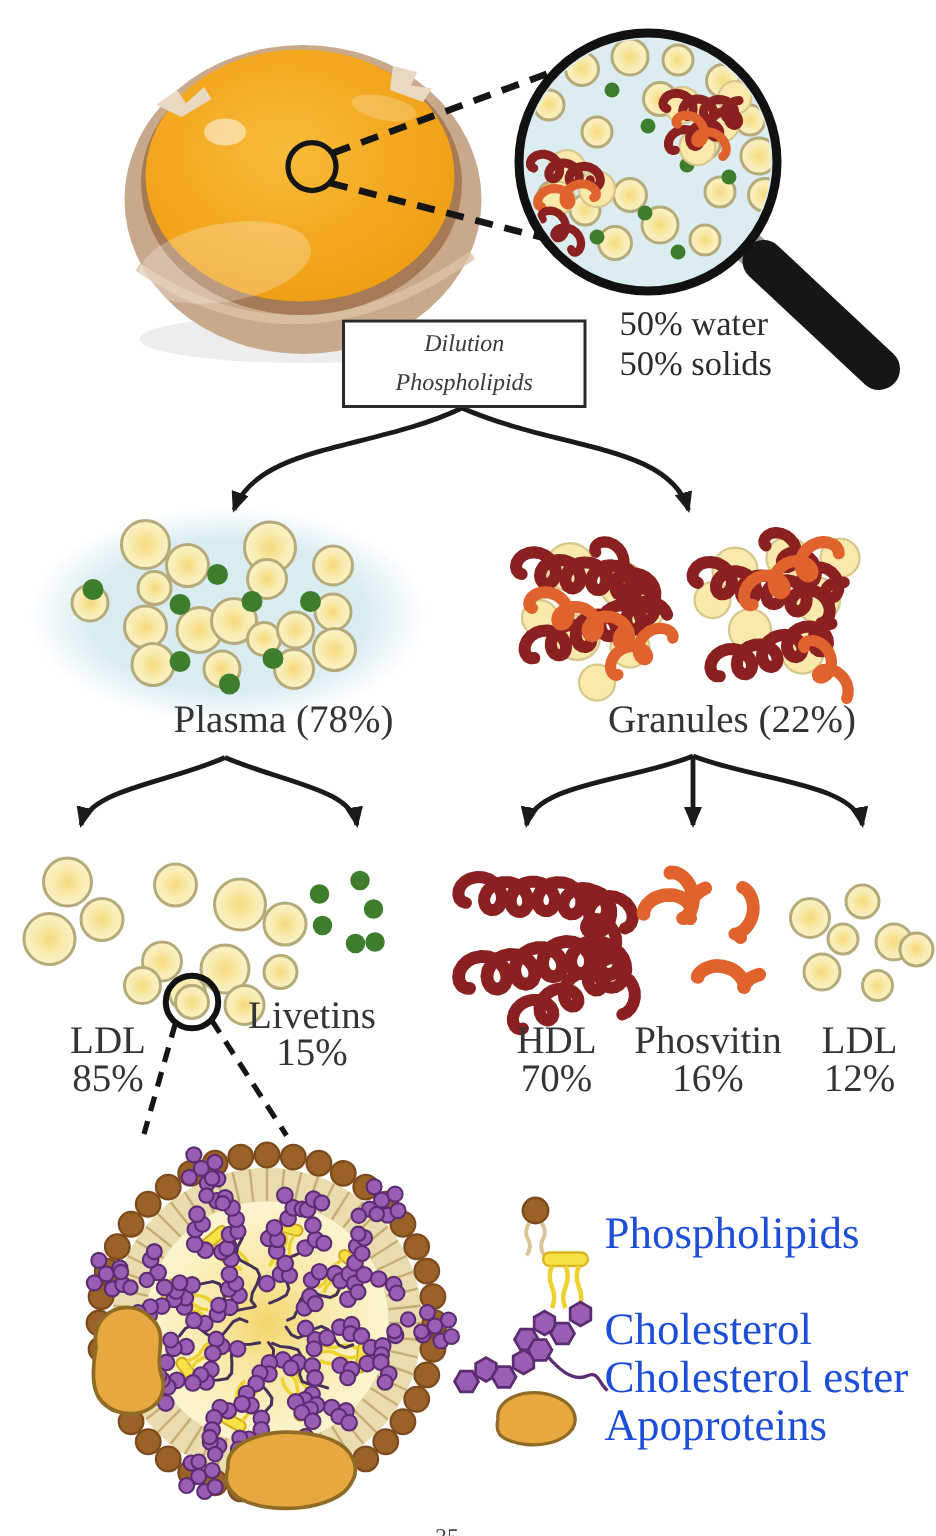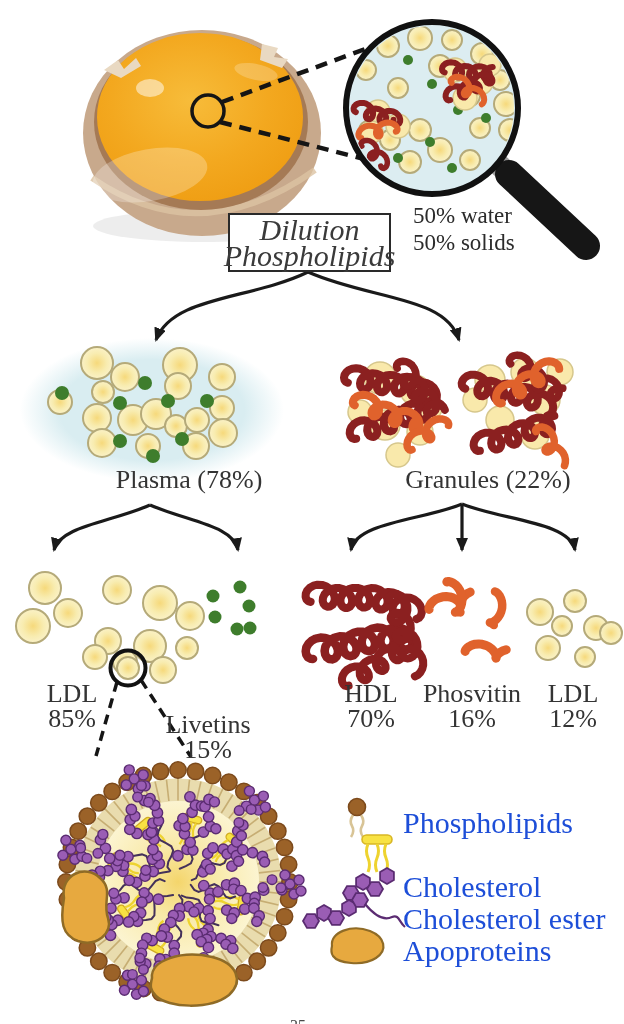--- a/index.html
+++ b/index.html
@@ -7,21 +7,21 @@
          font-family:Liberation Serif, serif;}
   .stage svg{position:absolute;left:0;top:0;}
   .txt{position:absolute;white-space:nowrap;}
   .center{transform:translateX(-50%);text-align:center;}
   .main{font-size:26px;line-height:26px;color:#343434;margin-left:28px;}
   .comp{font-size:26px;line-height:25px;color:#343434;}
   .note{font-size:23px;line-height:27px;color:#2b2b2b;}
   .legend-label{font-size:30px;line-height:26px;color:#1d4ed8;}
   .process-box{position:absolute;left:228px;top:213px;width:159px;height:55px;
     border:2px solid #2a2a2a;background:#fff;display:flex;flex-direction:column;
-    justify-content:center;align-items:center;font-style:italic;font-size:30px;
+    justify-content:center;align-items:center;font-style:italic;font-size:16px;
     line-height:26px;color:#3a3a3a;}
   .pagenum{position:absolute;left:290px;top:1017px;font-size:16px;color:#4a4a4a;}
 </style>
 </head>
 <body>
 
 <div class="stage">
 
 <svg id="art" width="624" height="1024" viewBox="0 0 624 1024">
   <defs>
@@ -638,21 +638,21 @@
     <div>Phospholipids</div>
   </div>
 
   <div class="txt main center" style="left:161px;top:467px">Plasma (78%)</div>
   <div class="txt main center" style="left:460px;top:467px">Granules (22%)</div>
 
   <div class="txt comp center" style="left:72px;top:681px">
     <div>LDL</div>
     <div>85%</div>
   </div>
-  <div class="txt comp center" style="left:208px;top:712px">
+  <div class="txt comp center" style="left:208px;top:664px">
     <div>Livetins</div>
     <div>15%</div>
   </div>
   <div class="txt comp center" style="left:371px;top:681px">
     <div>HDL</div>
     <div>70%</div>
   </div>
   <div class="txt comp center" style="left:472px;top:681px">
     <div>Phosvitin</div>
     <div>16%</div>

